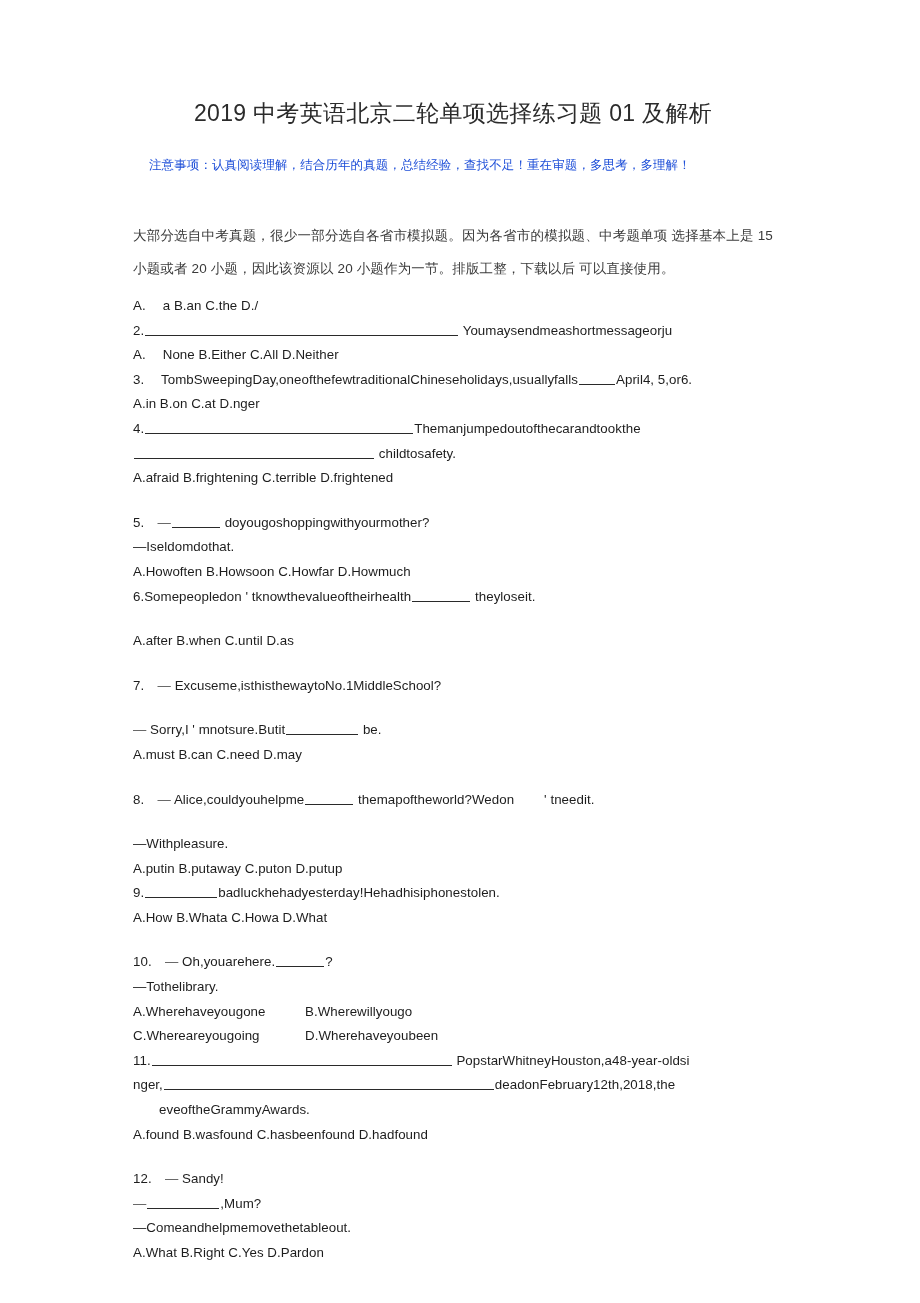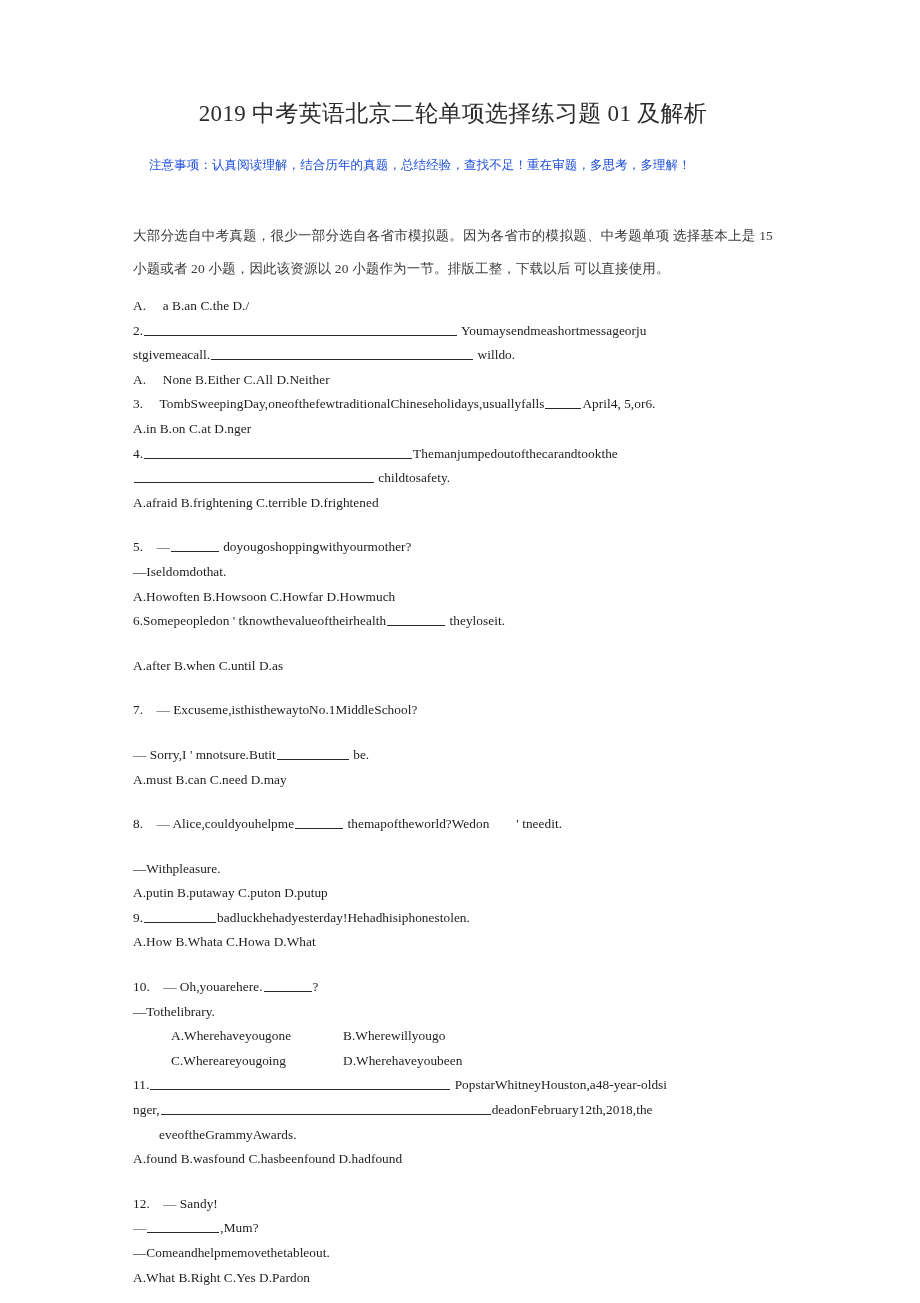--- a/index.html
+++ b/index.html
@@ -13,21 +13,20 @@
     font-family: "Liberation Sans", sans-serif;
     color: #000000;
     -webkit-font-smoothing: antialiased;
   }
   .page {
     position: relative;
     width: 920px;
     height: 1285px;
     background: #ffffff;
     overflow: hidden;
-    font-family: Liberation Serif, serif;
   }
   .content {
     position: absolute;
     left: 133px;
     top: 0;
     width: 640px;
   }
 
   
   .doc-title {
@@ -94,41 +93,39 @@
   .b-long { width: 300px; }
   .b-vlong { width: 330px; }
 
   .dash {
     color: #555;
   }
 
   
   .opt-row {
     display: flex;
-    margin-left: 38px;
   }
   .opt-col-a { width: 172px; flex: 0 0 172px; }
   .opt-col-b { flex: 1 1 auto; }
 </style>
 </head>
 <body>
 
 <div class="page">
   <div class="content">
 
     <h1 class="doc-title">2019 中考英语北京二轮单项选择练习题 01 及解析</h1>
     <p class="doc-subtitle">注意事项：认真阅读理解，结合历年的真题，总结经验，查找不足！重在审题，多思考，多理解！</p>
     <p class="intro">大部分选自中考真题，很少一部分选自各省市模拟题。因为各省市的模拟题、中考题单项 选择基本上是 15 小题或者 20 小题，因此该资源以 20 小题作为一节。排版工整，下载以后 可以直接使用。</p>
 
     <div class="qbody">
 
       <div class="line">A.  a B.an C.the D./</div>
 
       <div class="line"><span>2.</span><span class="blank b-huge"></span><span> Youmaysendmeashortmessageorju</span></div>
-      <div class="line"><span>stgivemeacall.</span><span class="blank b-wide"></span><span> willdo.</span></div>
       <div class="line">A.  None B.Either C.All D.Neither</div>
 
       <div class="line"><span>3.  TombSweepingDay,oneofthefewtraditionalChineseholidays,usuallyfalls</span><span class="blank b-xs"></span><span>April4, 5,or6.</span></div>
       <div class="line">A.in B.on C.at D.nger</div>
 
       <div class="line"><span>4.</span><span class="blank b-xxl"></span><span>Themanjumpedoutofthecarandtookthe</span></div>
       <div class="line"><span class="blank b-xl"></span><span> childtosafety.</span></div>
       <div class="line">A.afraid B.frightening C.terrible D.frightened</div>
 
       <div class="line gap-sm"><span>5. </span><span class="dash">—</span><span class="blank b-s"></span><span> doyougoshoppingwithyourmother?</span></div>

